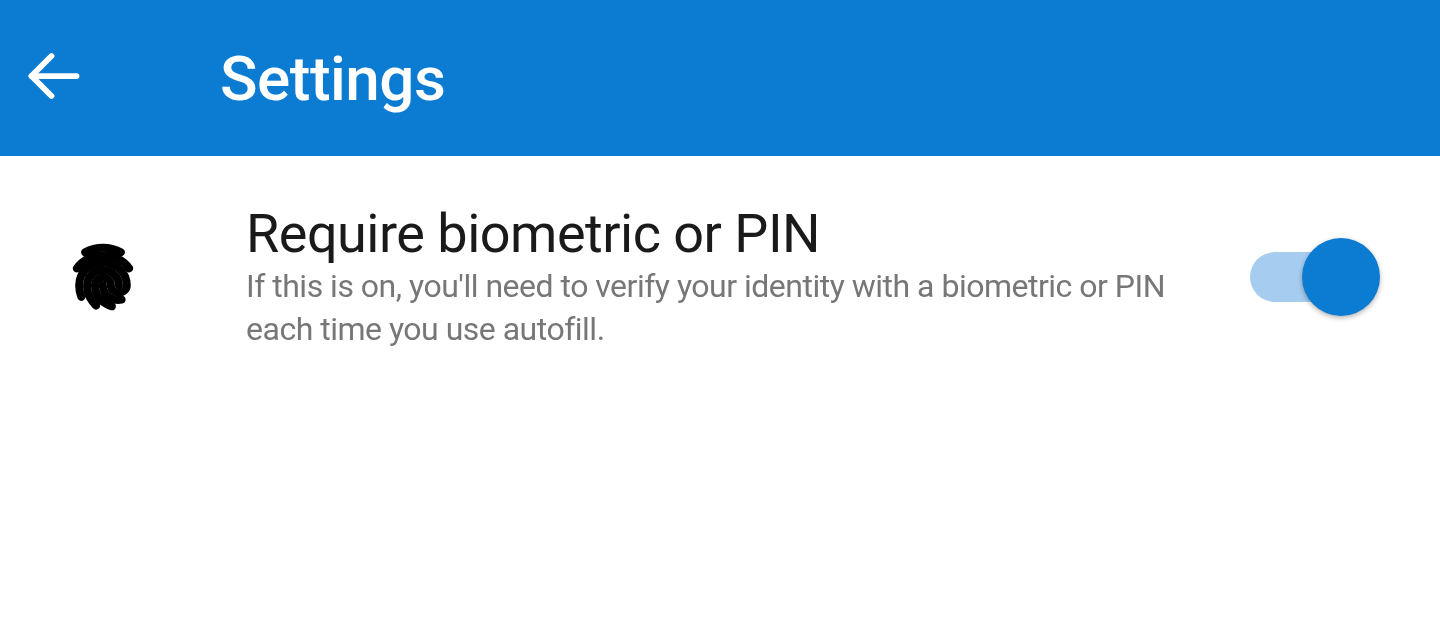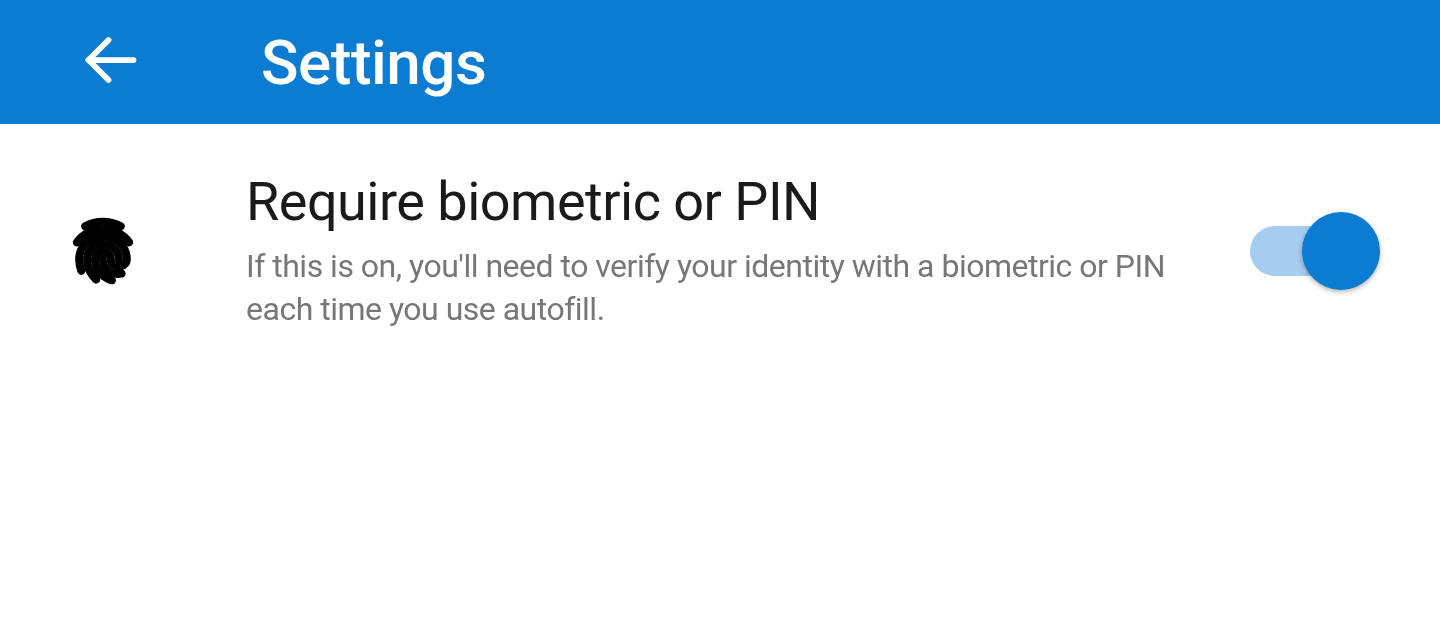--- a/index.html
+++ b/index.html
@@ -9,24 +9,25 @@
     }
     body {
       font-family: Roboto, 'Segoe UI', Arial, sans-serif;
       width: 1440px;
       height: 618px;
       background: #ffffff;
       overflow: hidden;
     }
     .header {
       background: #0c7bd2;
-      height: 124px;
+      height: 156px;
       display: flex;
       align-items: center;
-      padding-left: 81px;
+      padding-left: 24px;
+      gap: 16px;
     }
     .back-button {
       display: flex;
       align-items: center;
       justify-content: center;
       cursor: pointer;
       margin-right: 120px;
     }
     .back-button svg {
       width: 60px;
@@ -57,21 +58,21 @@
       height: 74px;
     }
     .setting-text {
       flex: 1;
       padding-right: 40px;
     }
     .setting-title {
       font-size: 54px;
       font-weight: 400;
       color: #1a1a1a;
-      margin-bottom: 12px;
+      margin-bottom: 0;
       letter-spacing: -0.5px;
     }
     .setting-description {
       font-size: 32px;
       font-weight: 400;
       color: #777777;
       line-height: 1.35;
       letter-spacing: -0.5px;
     }
     .toggle {

